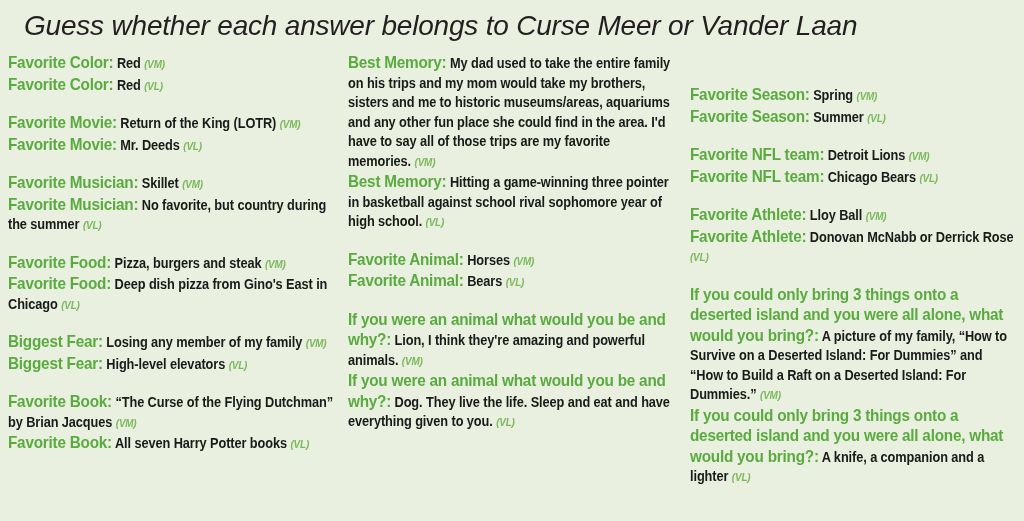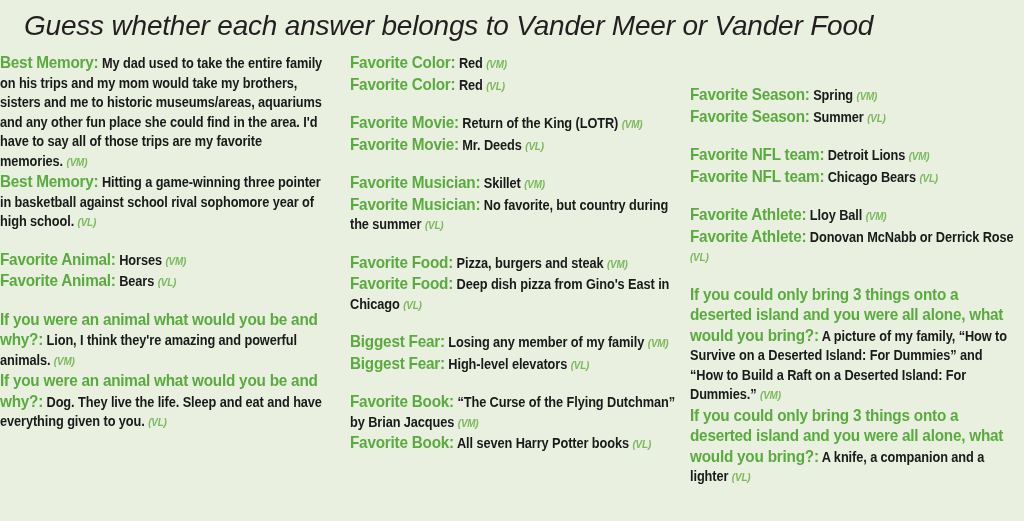--- a/index.html
+++ b/index.html
@@ -89,53 +89,53 @@
     letter-spacing: -0.2px;
   }
 
   .gap { height: 17px; }
 </style>
 </head>
 <body>
 
 <div id="page">
 
-  <div id="headline">Guess whether each answer belongs to Vander Meer or Vander Food</div>
+  <div id="headline">Guess whether each answer belongs to Curse Meer or Vander Laan</div>
 
   <div id="columns">
 
-    <div class="column col-2">
-        <p class="qa"><span class="q">Best Memory:</span> <span class="a">My dad used to take the entire family on his trips and my mom would take my brothers, sisters and me to historic museums/areas, aquariums and any other fun place she could find in the area. I'd have to say all of those trips are my favorite memories.</span> <span class="tag">(VM)</span></p>
-        <p class="qa"><span class="q">Best Memory:</span> <span class="a">Hitting a game-winning three pointer in basketball against school rival sophomore year of high school.</span> <span class="tag">(VL)</span></p>
-        <div class="gap"></div>
-        <p class="qa"><span class="q">Favorite Animal:</span> <span class="a">Horses</span> <span class="tag">(VM)</span></p>
-        <p class="qa"><span class="q">Favorite Animal:</span> <span class="a">Bears</span> <span class="tag">(VL)</span></p>
-        <div class="gap"></div>
-        <p class="qa"><span class="q">If you were an animal what would you be and why?:</span> <span class="a">Lion, I think they're amazing and powerful animals.</span> <span class="tag">(VM)</span></p>
-        <p class="qa"><span class="q">If you were an animal what would you be and why?:</span> <span class="a">Dog. They live the life. Sleep and eat and have everything given to you.</span> <span class="tag">(VL)</span></p>
-      </div>
     <div class="column col-1">
         <p class="qa"><span class="q">Favorite Color:</span> <span class="a">Red</span> <span class="tag">(VM)</span></p>
         <p class="qa"><span class="q">Favorite Color:</span> <span class="a">Red</span> <span class="tag">(VL)</span></p>
         <div class="gap"></div>
         <p class="qa"><span class="q">Favorite Movie:</span> <span class="a">Return of the King (LOTR)</span> <span class="tag">(VM)</span></p>
         <p class="qa"><span class="q">Favorite Movie:</span> <span class="a">Mr. Deeds</span> <span class="tag">(VL)</span></p>
         <div class="gap"></div>
         <p class="qa"><span class="q">Favorite Musician:</span> <span class="a">Skillet</span> <span class="tag">(VM)</span></p>
         <p class="qa"><span class="q">Favorite Musician:</span> <span class="a">No favorite, but country during the summer</span> <span class="tag">(VL)</span></p>
         <div class="gap"></div>
         <p class="qa"><span class="q">Favorite Food:</span> <span class="a">Pizza, burgers and steak</span> <span class="tag">(VM)</span></p>
         <p class="qa"><span class="q">Favorite Food:</span> <span class="a">Deep dish pizza from Gino's East in Chicago</span> <span class="tag">(VL)</span></p>
         <div class="gap"></div>
         <p class="qa"><span class="q">Biggest Fear:</span> <span class="a">Losing any member of my family</span> <span class="tag">(VM)</span></p>
         <p class="qa"><span class="q">Biggest Fear:</span> <span class="a">High-level elevators</span> <span class="tag">(VL)</span></p>
         <div class="gap"></div>
         <p class="qa"><span class="q">Favorite Book:</span> <span class="a">“The Curse of the Flying Dutchman” by Brian Jacques</span> <span class="tag">(VM)</span></p>
         <p class="qa"><span class="q">Favorite Book:</span> <span class="a">All seven Harry Potter books</span> <span class="tag">(VL)</span></p>
       </div>
+    <div class="column col-2">
+        <p class="qa"><span class="q">Best Memory:</span> <span class="a">My dad used to take the entire family on his trips and my mom would take my brothers, sisters and me to historic museums/areas, aquariums and any other fun place she could find in the area. I'd have to say all of those trips are my favorite memories.</span> <span class="tag">(VM)</span></p>
+        <p class="qa"><span class="q">Best Memory:</span> <span class="a">Hitting a game-winning three pointer in basketball against school rival sophomore year of high school.</span> <span class="tag">(VL)</span></p>
+        <div class="gap"></div>
+        <p class="qa"><span class="q">Favorite Animal:</span> <span class="a">Horses</span> <span class="tag">(VM)</span></p>
+        <p class="qa"><span class="q">Favorite Animal:</span> <span class="a">Bears</span> <span class="tag">(VL)</span></p>
+        <div class="gap"></div>
+        <p class="qa"><span class="q">If you were an animal what would you be and why?:</span> <span class="a">Lion, I think they're amazing and powerful animals.</span> <span class="tag">(VM)</span></p>
+        <p class="qa"><span class="q">If you were an animal what would you be and why?:</span> <span class="a">Dog. They live the life. Sleep and eat and have everything given to you.</span> <span class="tag">(VL)</span></p>
+      </div>
     <div class="column col-3">
         <p class="qa"><span class="q">Favorite Season:</span> <span class="a">Spring</span> <span class="tag">(VM)</span></p>
         <p class="qa"><span class="q">Favorite Season:</span> <span class="a">Summer</span> <span class="tag">(VL)</span></p>
         <div class="gap"></div>
         <p class="qa"><span class="q">Favorite NFL team:</span> <span class="a">Detroit Lions</span> <span class="tag">(VM)</span></p>
         <p class="qa"><span class="q">Favorite NFL team:</span> <span class="a">Chicago Bears</span> <span class="tag">(VL)</span></p>
         <div class="gap"></div>
         <p class="qa"><span class="q">Favorite Athlete:</span> <span class="a">Lloy Ball</span> <span class="tag">(VM)</span></p>
         <p class="qa"><span class="q">Favorite Athlete:</span> <span class="a">Donovan McNabb or Derrick Rose</span> <span class="tag">(VL)</span></p>
         <div class="gap"></div>

